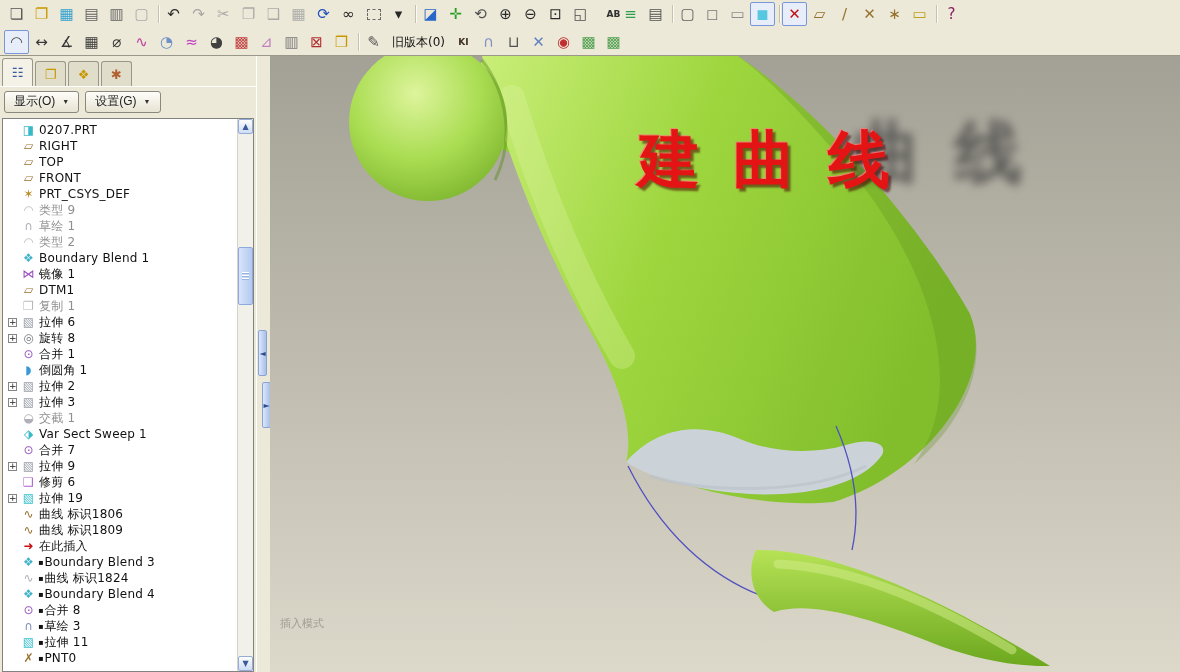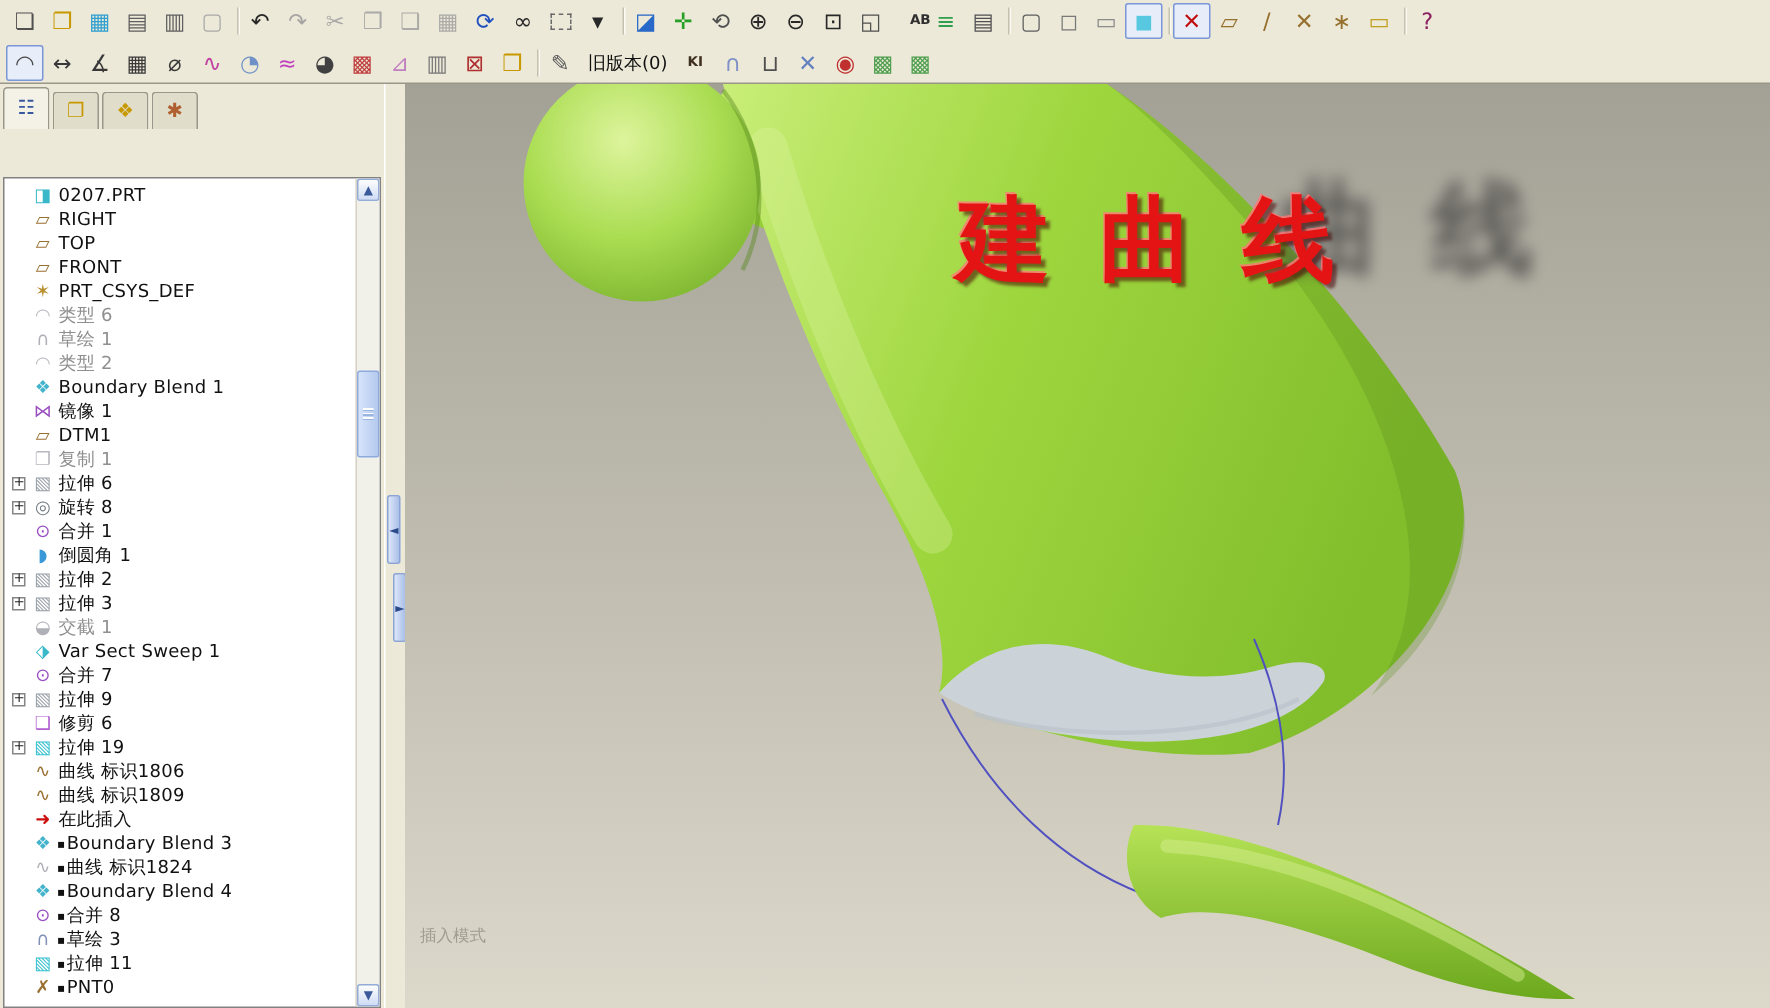--- a/index.html
+++ b/index.html
@@ -275,20 +275,30 @@
       <span class="ntab">
         <span class="tg" style="color: rgb(200, 152, 0);">❐</span>
       </span>
       <span class="ntab">
         <span class="tg" style="color: rgb(200, 152, 0);">❖</span>
       </span>
       <span class="ntab">
         <span class="tg" style="color: rgb(176, 96, 48);">✱</span>
       </span>
     </div>
+  <div class="navbtns">
+    <button class="navbtn">
+      <span>显示(O)</span>
+      <span class="arr">▼</span>
+    </button>
+    <button class="navbtn">
+      <span>设置(G)</span>
+      <span class="arr">▼</span>
+    </button>
+  </div>
 
   <div class="tree">
     <div>
 
     <div class="trow">
           <span class="plus nobox"></span>
           <span class="ticon" style="color: rgb(56, 184, 200);">◨</span>
           <span class="bullet"></span>
           <span class="tlabel">0207.PRT</span>
         </div>
@@ -313,21 +323,21 @@
         <div class="trow">
           <span class="plus nobox"></span>
           <span class="ticon" style="color: rgb(184, 144, 48);">✶</span>
           <span class="bullet"></span>
           <span class="tlabel">PRT_CSYS_DEF</span>
         </div>
         <div class="trow gray">
           <span class="plus nobox"></span>
           <span class="ticon" style="color: rgb(184, 184, 192);">◠</span>
           <span class="bullet"></span>
-          <span class="tlabel">类型 6</span>
+          <span class="tlabel">类型 9</span>
         </div>
         <div class="trow gray">
           <span class="plus nobox"></span>
           <span class="ticon" style="color: rgb(176, 176, 184);">∩</span>
           <span class="bullet"></span>
           <span class="tlabel">草绘 1</span>
         </div>
         <div class="trow gray">
           <span class="plus nobox"></span>
           <span class="ticon" style="color: rgb(184, 184, 192);">◠</span>

